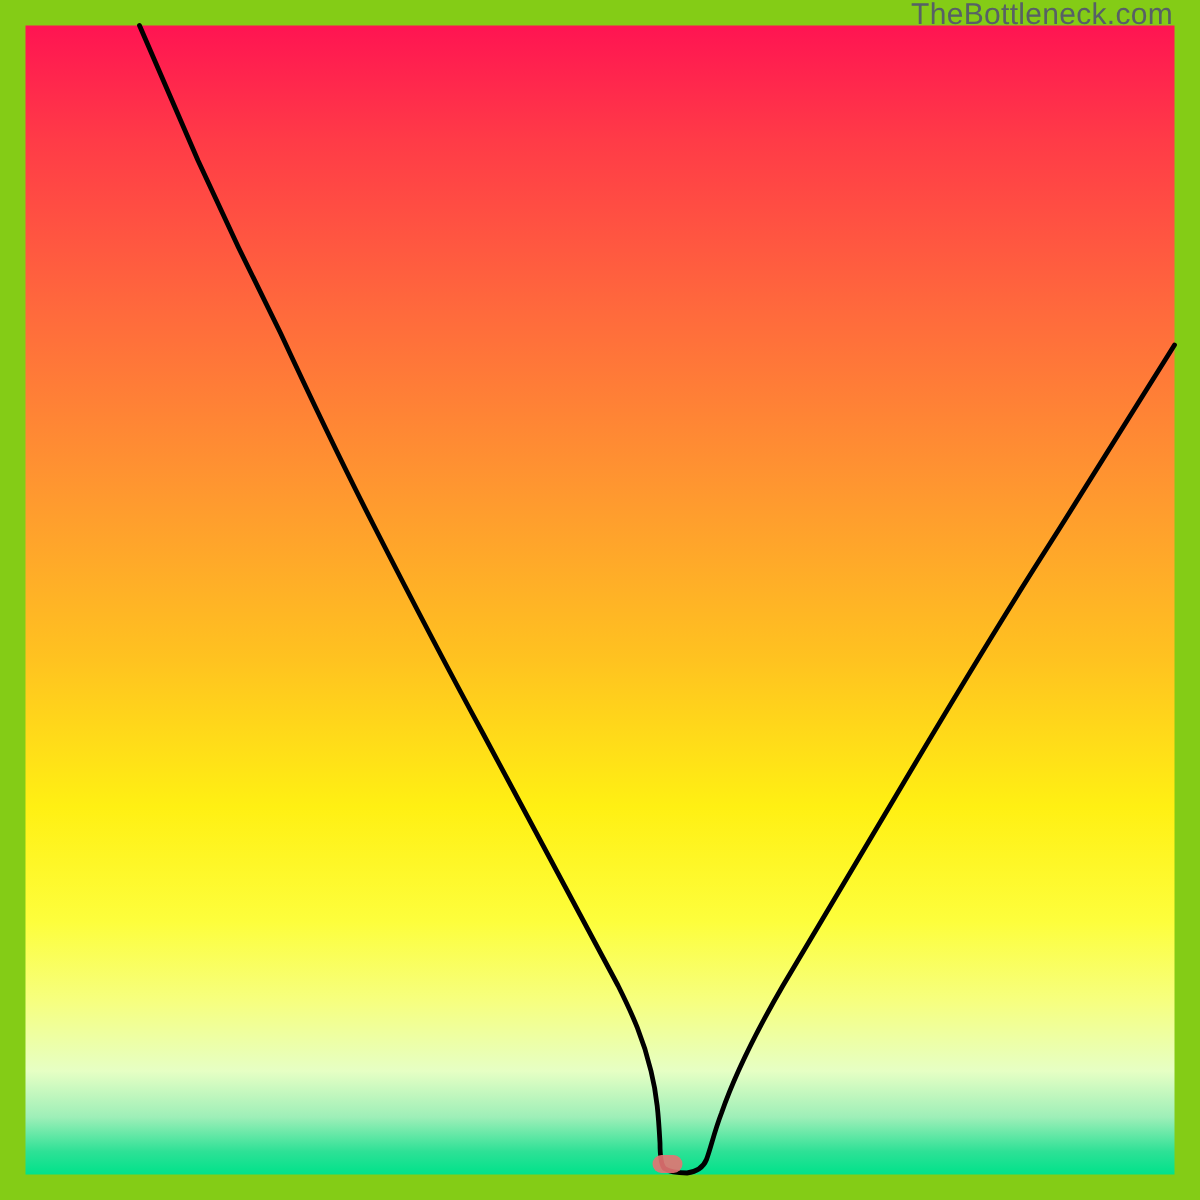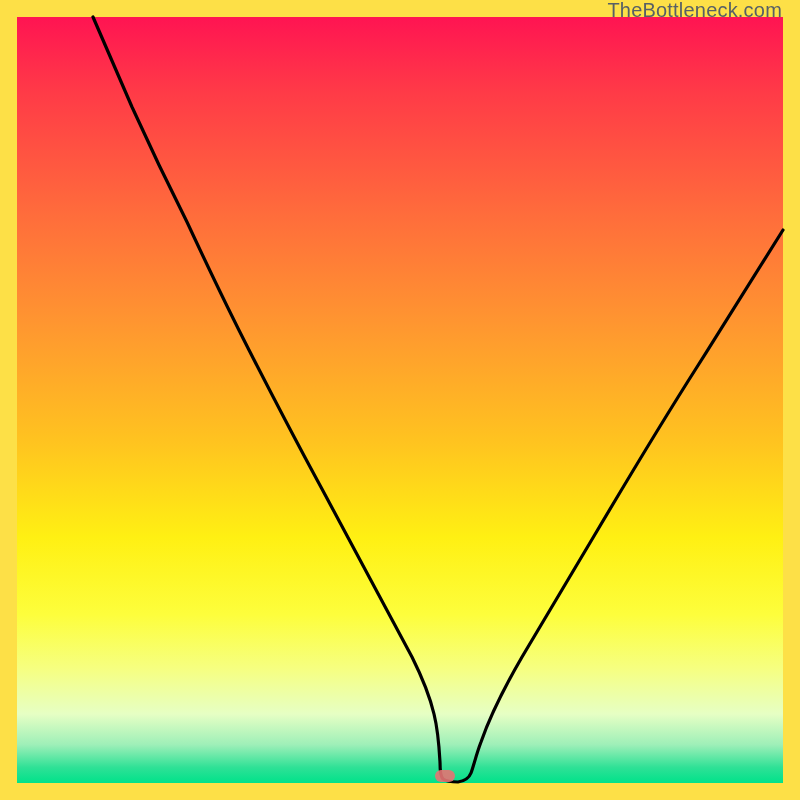--- a/index.html
+++ b/index.html
@@ -8,21 +8,21 @@
     width: 800px;
     height: 800px;
     background: #000;
     font-family: Arial, Helvetica, sans-serif;
     overflow: hidden;
   }
   .stage {
     position: relative;
     width: 800px;
     height: 800px;
-    background: #fde047;
+    background: #84cc16;
     text-align: center;
   }
   .plot {
     position: absolute;
     left: 17px;
     top: 17px;
     width: 766px;
     height: 766px;
     
     background: linear-gradient(to bottom,

